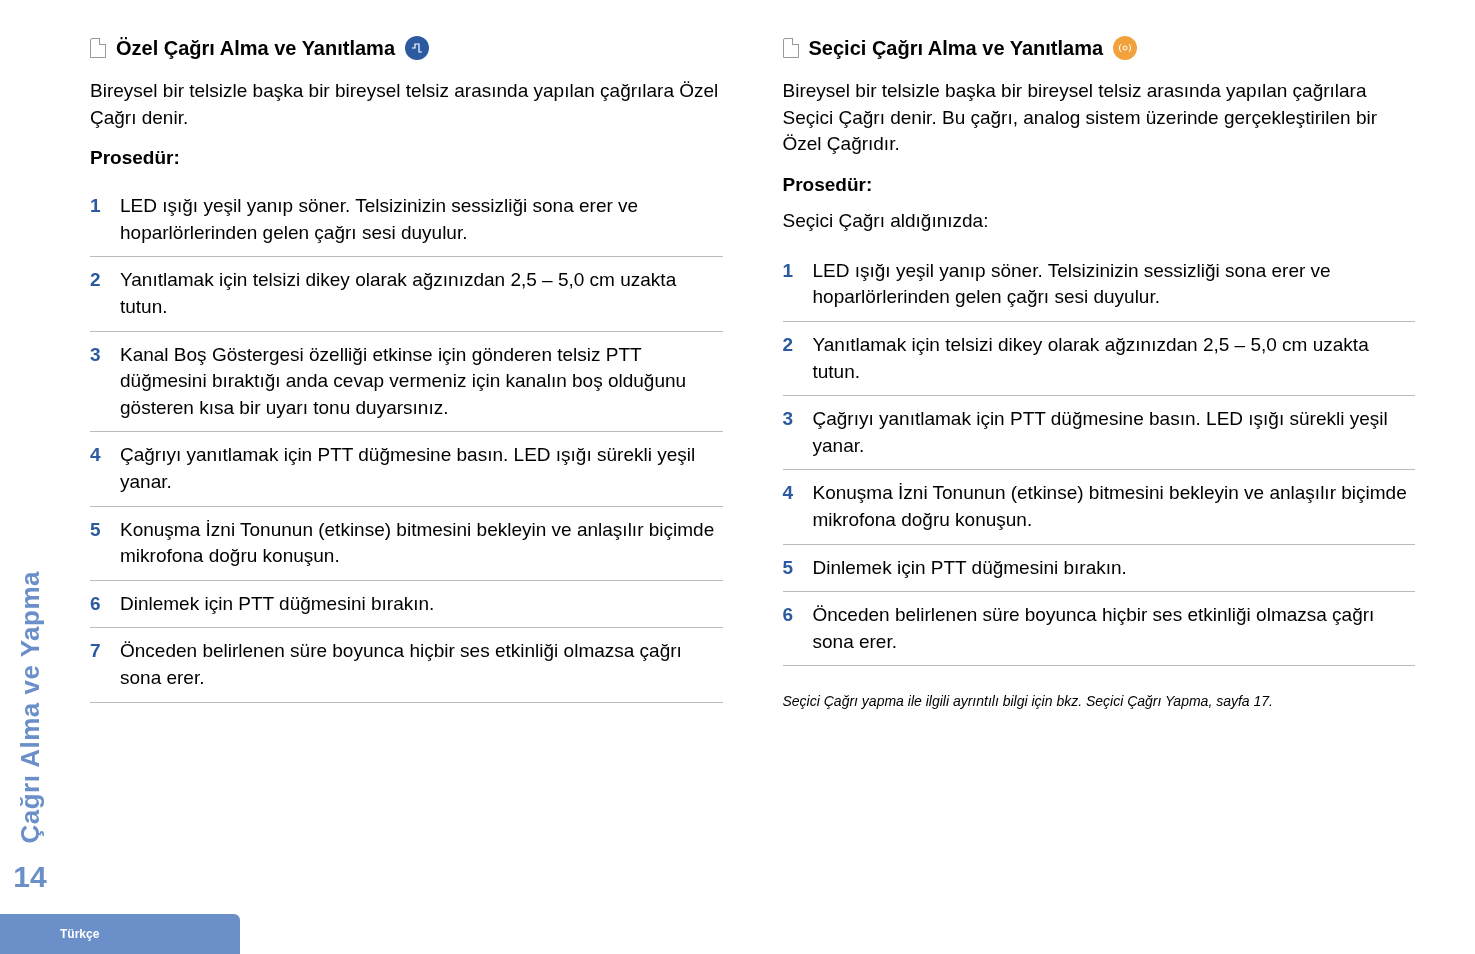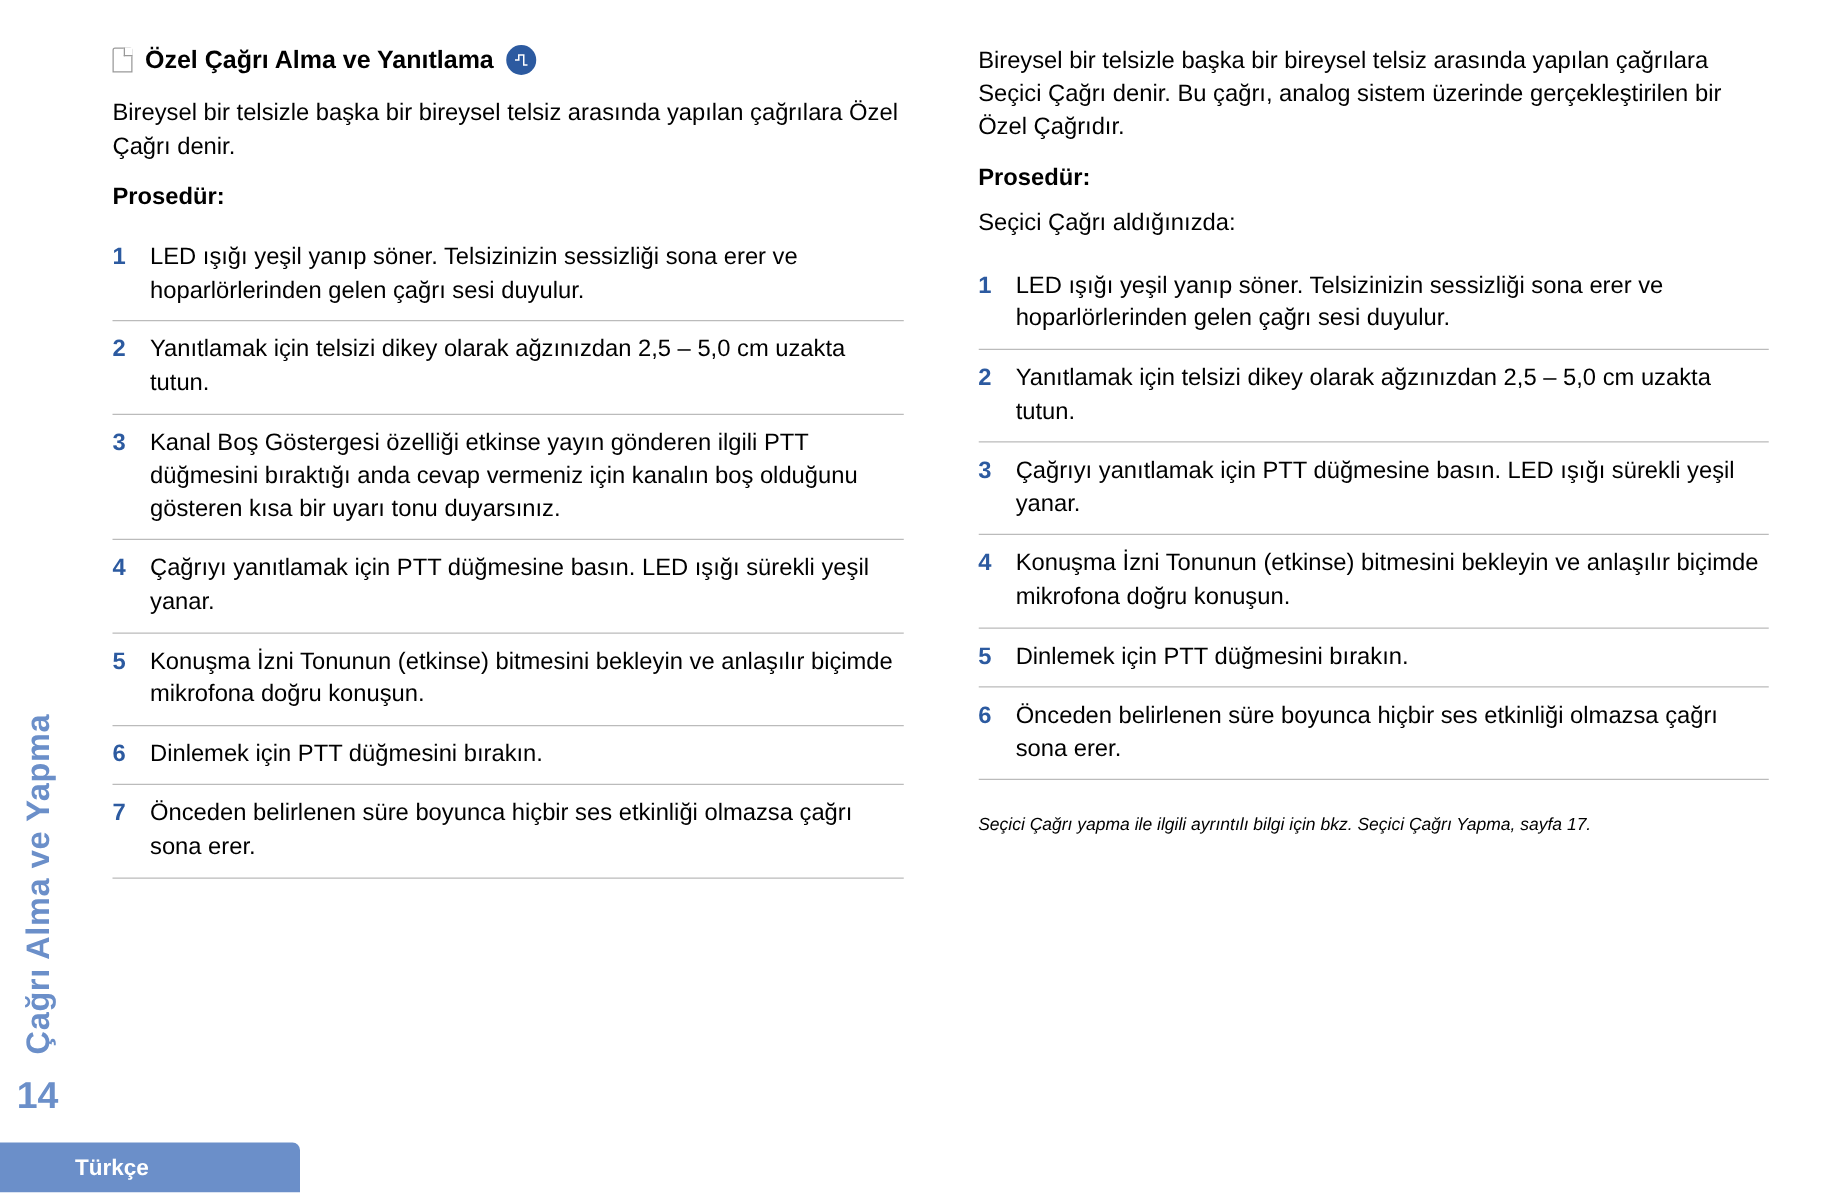--- a/index.html
+++ b/index.html
@@ -21,21 +21,21 @@
 .proc{font-size:19px;font-weight:bold;margin-bottom:14px}
 .intro{font-size:19px;margin-bottom:16px}
 .steps{list-style:none}
 .step{display:flex;gap:14px;padding:10px 0;border-bottom:1px solid #bbb;font-size:19px;line-height:1.4}
 .step:last-child{border-bottom:1px solid #bbb}
 .num{color:#2c5aa0;font-weight:bold;font-size:19px;min-width:16px}
 .step-body{flex:1}
 .b{font-weight:normal}
 .note{font-size:14px;font-style:italic;line-height:1.4;margin-top:26px}
 .note .b{font-style:italic}
-.footer{position:absolute;bottom:0;left:0;width:240px;height:40px;background:#6b8fc9;color:#fff;display:flex;align-items:center;padding-left:60px;font-size:18px;font-weight:bold;border-radius:0 6px 0 0}
+.footer{position:absolute;bottom:0;left:0;width:240px;height:40px;background:#6b8fc9;color:#fff;display:flex;align-items:center;padding-left:60px;font-size:12px;font-weight:bold;border-radius:0 6px 0 0}
 .stxt{font-weight:normal}
 </style>
 </head>
 <body>
 
 <div class="page">
   <div class="side">
     <div class="vert">Çağrı Alma ve Yapma</div>
     <div class="pgnum">14</div>
   </div>
@@ -58,21 +58,21 @@
         <li class="step">
             <span class="num">1</span>
             <span class="step-body">LED ışığı yeşil yanıp söner. Telsizinizin sessizliği sona erer ve hoparlörlerinden gelen çağrı sesi duyulur.</span>
           </li>
         <li class="step">
             <span class="num">2</span>
             <span class="step-body">Yanıtlamak için telsizi dikey olarak ağzınızdan 2,5 – 5,0 cm uzakta tutun.</span>
           </li>
         <li class="step">
             <span class="num">3</span>
-            <span class="step-body"><span>Kanal Boş Göstergesi özelliği etkinse yayın gönderen ilgili </span><span class="b">PTT</span><span> düğmesini bıraktığı anda cevap vermeniz için kanalın boş olduğunu gösteren kısa bir uyarı tonu duyarsınız.</span></span>
+            <span class="step-body"><span>Kanal Boş Göstergesi özelliği etkinse için gönderen telsiz </span><span class="b">PTT</span><span> düğmesini bıraktığı anda cevap vermeniz için kanalın boş olduğunu gösteren kısa bir uyarı tonu duyarsınız.</span></span>
           </li>
         <li class="step">
             <span class="num">4</span>
             <span class="step-body"><span>Çağrıyı yanıtlamak için </span><span class="b">PTT</span><span> düğmesine basın. LED ışığı sürekli yeşil yanar.</span></span>
           </li>
         <li class="step">
             <span class="num">5</span>
             <span class="step-body">Konuşma İzni Tonunun (etkinse) bitmesini bekleyin ve anlaşılır biçimde mikrofona doğru konuşun.</span>
           </li>
         <li class="step">
@@ -80,20 +80,30 @@
             <span class="step-body"><span>Dinlemek için </span><span class="b">PTT</span><span> düğmesini bırakın.</span></span>
           </li>
         <li class="step">
             <span class="num">7</span>
             <span class="step-body">Önceden belirlenen süre boyunca hiçbir ses etkinliği olmazsa çağrı sona erer.</span>
           </li>
       </ol>
     </div>
 
     <div class="col">
+      <div class="h-row">
+        <span class="doc-ic"></span>
+        <span class="h-title">Seçici Çağrı Alma ve Yanıtlama</span>
+        <span class="circ orange">
+            <svg width="14" height="14" viewBox="0 0 14 14">
+              <circle cx="7" cy="7" r="2" fill="none" stroke="#fff" stroke-width="1"></circle>
+              <path d="M3 3 A6 6 0 0 0 3 11 M11 3 A6 6 0 0 1 11 11" stroke="#fff" stroke-width="1" fill="none"></path>
+            </svg>
+          </span>
+      </div>
       <p class="para">Bireysel bir telsizle başka bir bireysel telsiz arasında yapılan çağrılara Seçici Çağrı denir. Bu çağrı, analog sistem üzerinde gerçekleştirilen bir Özel Çağrıdır.</p>
       <p class="proc">Prosedür:</p>
       <p class="intro">Seçici Çağrı aldığınızda:</p>
       <ol class="steps">
         <li class="step">
             <span class="num">1</span>
             <span class="step-body">LED ışığı yeşil yanıp söner. Telsizinizin sessizliği sona erer ve hoparlörlerinden gelen çağrı sesi duyulur.</span>
           </li>
         <li class="step">
             <span class="num">2</span>

